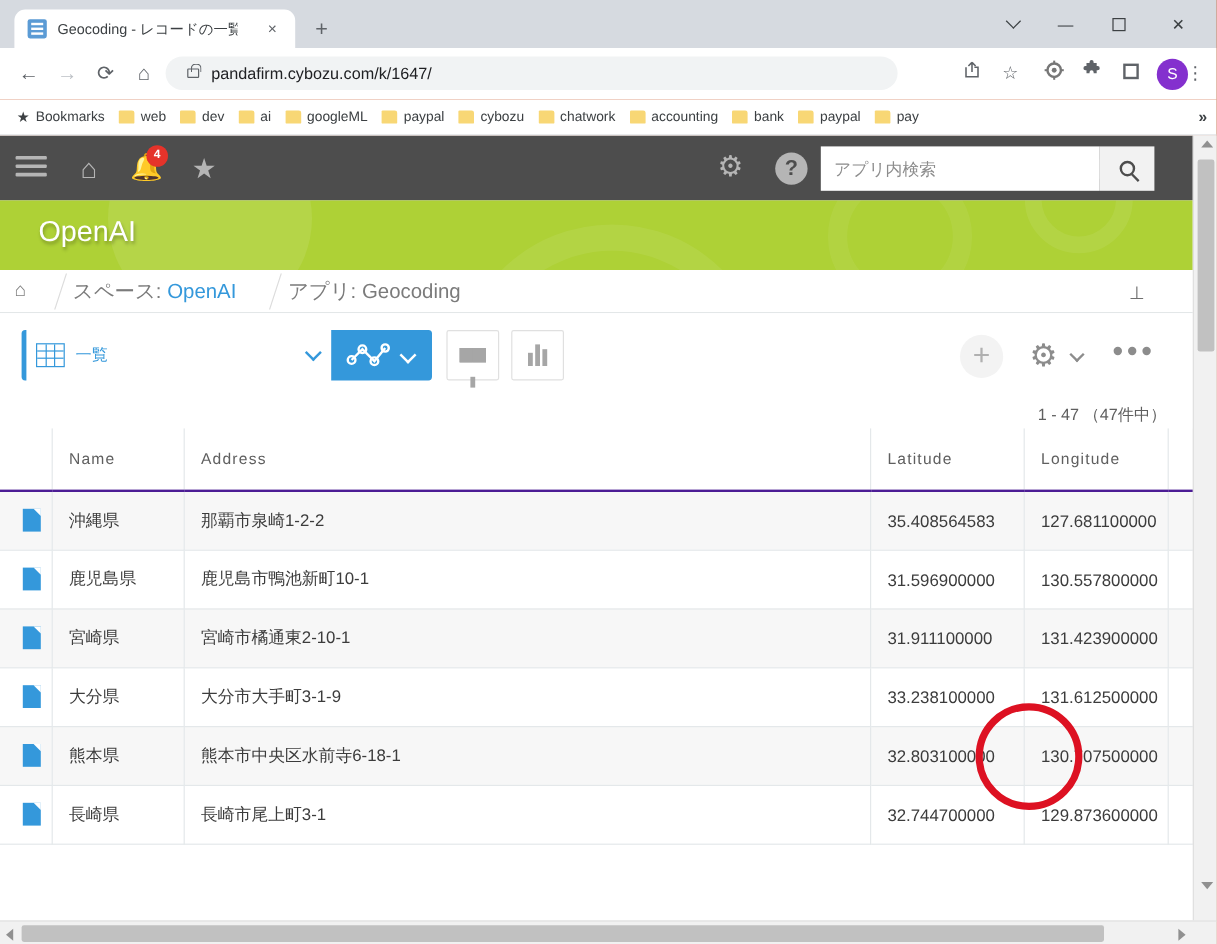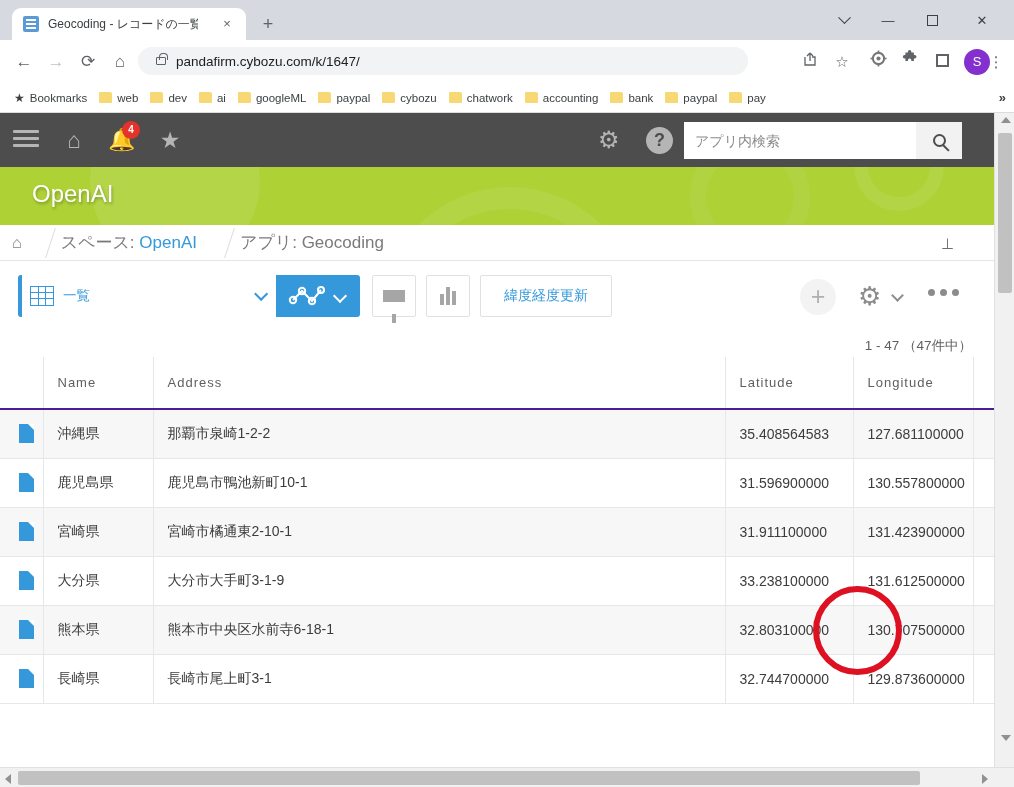--- a/index.html
+++ b/index.html
@@ -365,21 +365,20 @@
       <div class="tbtn tbtn-filter">
           <div class="funnel"></div>
         </div>
       <div class="tbtn tbtn-chart">
         <div class="bars">
             <i style="height:11px"></i>
             <i style="height:18px"></i>
             <i style="height:14px"></i>
           </div>
       </div>
-      <div class="tbtn tbtn-custom">緯度経度更新</div>
       <div class="plus-btn">+</div>
       <div class="gear-btn">⚙</div>
       <div class="gear-chev"></div>
       <div class="dots-btn">
           <i></i>
           <i></i>
           <i></i>
         </div>
       <div class="k-count">1 - 47 （47件中）</div>
     </div>

